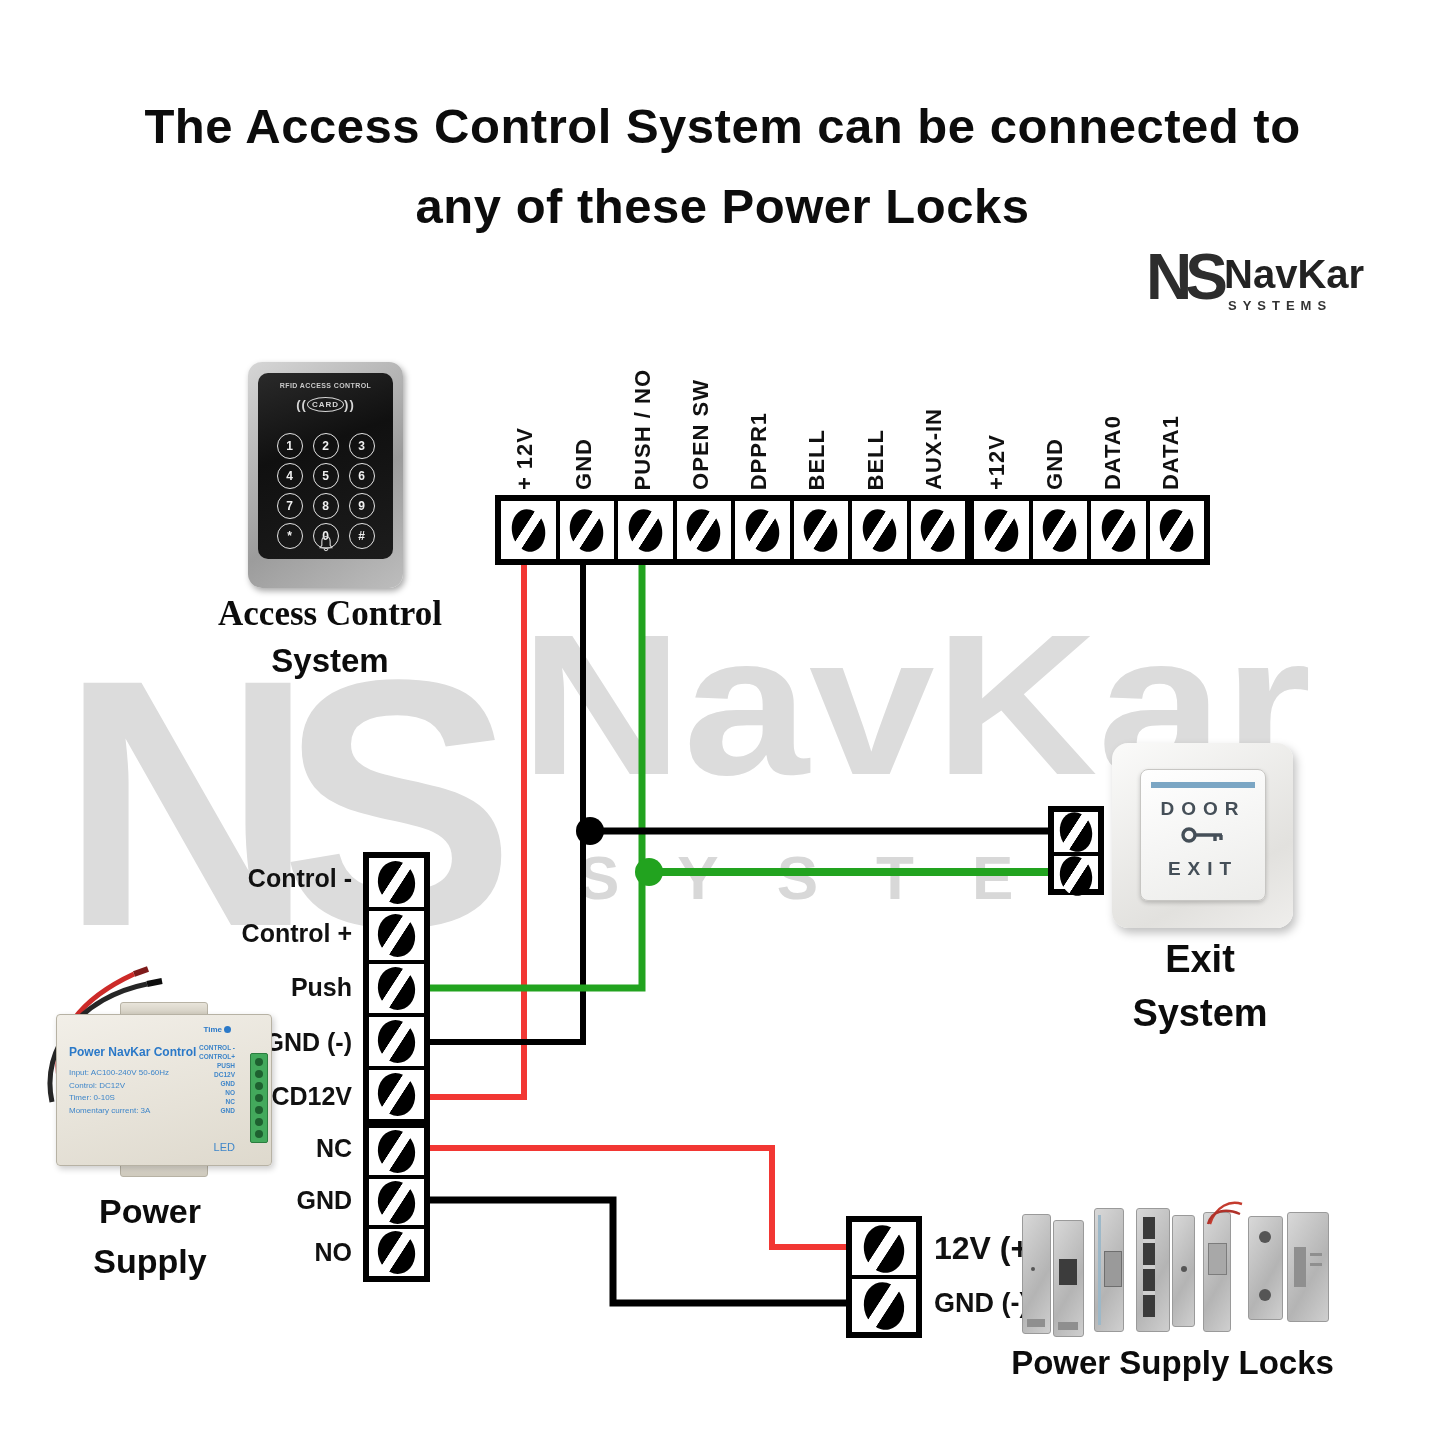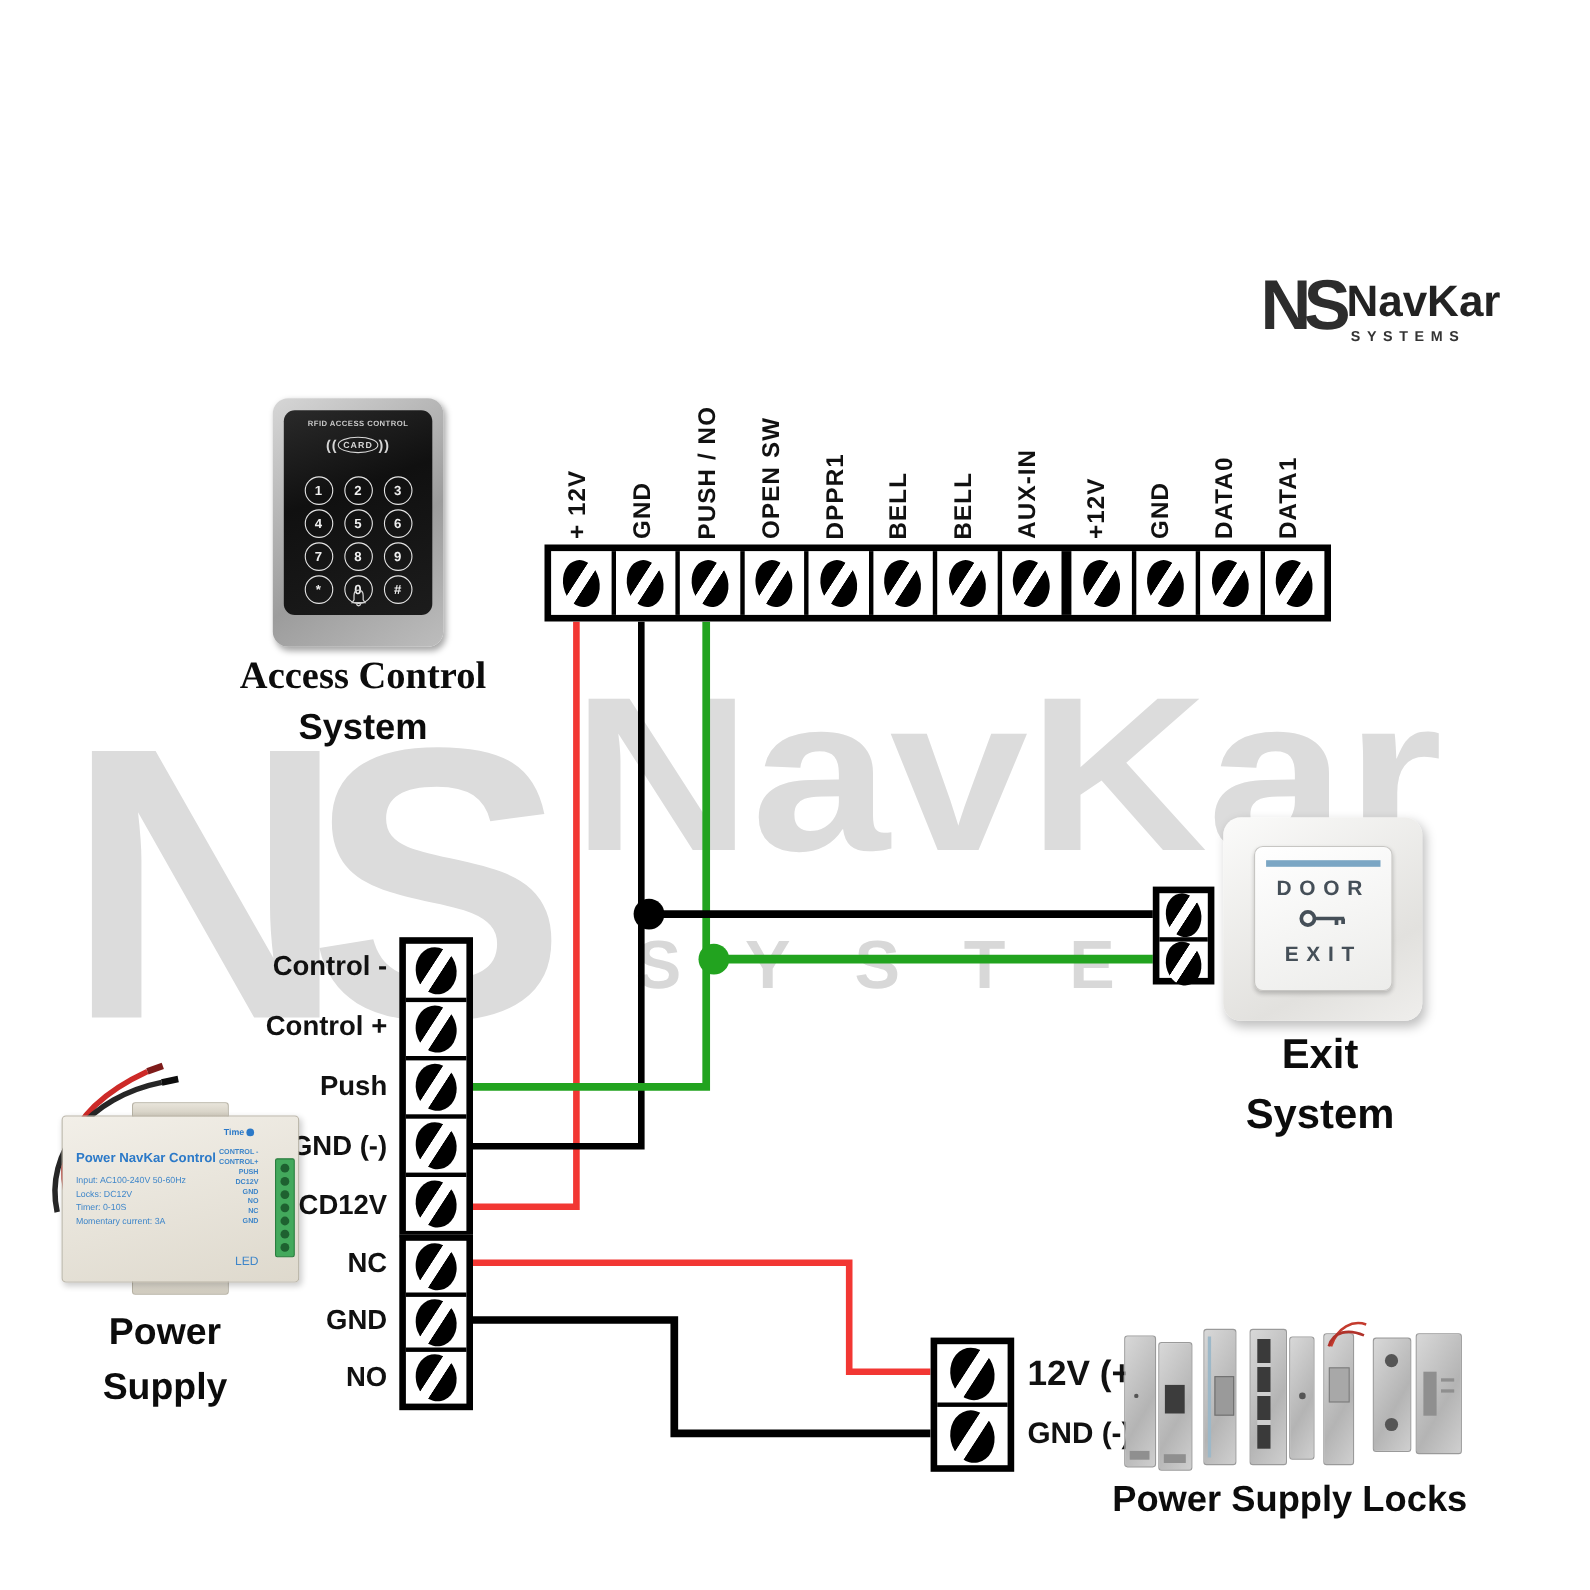--- a/index.html
+++ b/index.html
@@ -98,20 +98,24 @@
 </style>
 </head>
 <body>
 
 <div id="canvas">
 
   <div class="abs wm" style="left:60px;top:600px;font-size:352px;letter-spacing:-34px;">NS</div>
   <div class="abs wm" style="left:520px;top:590px;font-size:200px;transform:scaleX(1.13);transform-origin:left top;">NavKar</div>
   <div class="abs wm" style="left:578px;top:842px;font-size:62px;letter-spacing:58px;font-weight:700;color:#d8d8d8;">SYSTE</div>
 
+  <div id="title" class="abs ctr">
+    <div>The Access Control System can be connected to</div>
+    <div>any of these Power Locks</div>
+  </div>
 
   <div class="abs logo-ns" style="left:1146px;top:240px;font-size:64px;">NS</div>
   <div class="abs" style="left:1224px;top:252px;font-size:40px;font-weight:800;color:#222;">NavKar</div>
   <div class="abs" style="left:1228px;top:298px;font-size:13px;letter-spacing:6px;font-weight:600;color:#333;">SYSTEMS</div>
 
   <svg id="wires" class="abs" width="1445" height="1445" viewBox="0 0 1445 1445">
     <path d="M524 565 V1097 H430" fill="none" stroke-width="6" stroke="#f23733"></path>
     <path d="M583 565 V1042 H430" fill="none" stroke-width="6" stroke="#000000"></path>
     <path d="M642 565 V988 H430" fill="none" stroke-width="7" stroke="#22a31f"></path>
     <path d="M583 831 H1050" fill="none" stroke-width="7" stroke="#000000"></path>
@@ -292,21 +296,21 @@
       <path d="M112 22 l14 -5" stroke="#7e1b1a" stroke-width="6" fill="none"></path>
       <path d="M125 32 l15 -3" stroke="#0d0d0d" stroke-width="6" fill="none"></path>
     </svg>
     <div class="psu-ear" style="top:50px;"></div>
     <div class="psu-ear" style="top:210px;"></div>
     <div id="psu-body">
       <div id="psu-brand"><span>Time</span><i></i></div>
       <div id="psu-title">Power NavKar Control</div>
       <div id="psu-specs">
         <div>Input: AC100-240V 50-60Hz</div>
-        <div>Locks: DC12V</div>
+        <div>Control: DC12V</div>
         <div>Timer: 0-10S</div>
         <div>Momentary current: 3A</div>
       </div>
       <div id="psu-pins">
         <div>CONTROL -</div>
         <div>CONTROL+</div>
         <div>PUSH</div>
         <div>DC12V</div>
         <div>GND</div>
         <div>NO</div>

